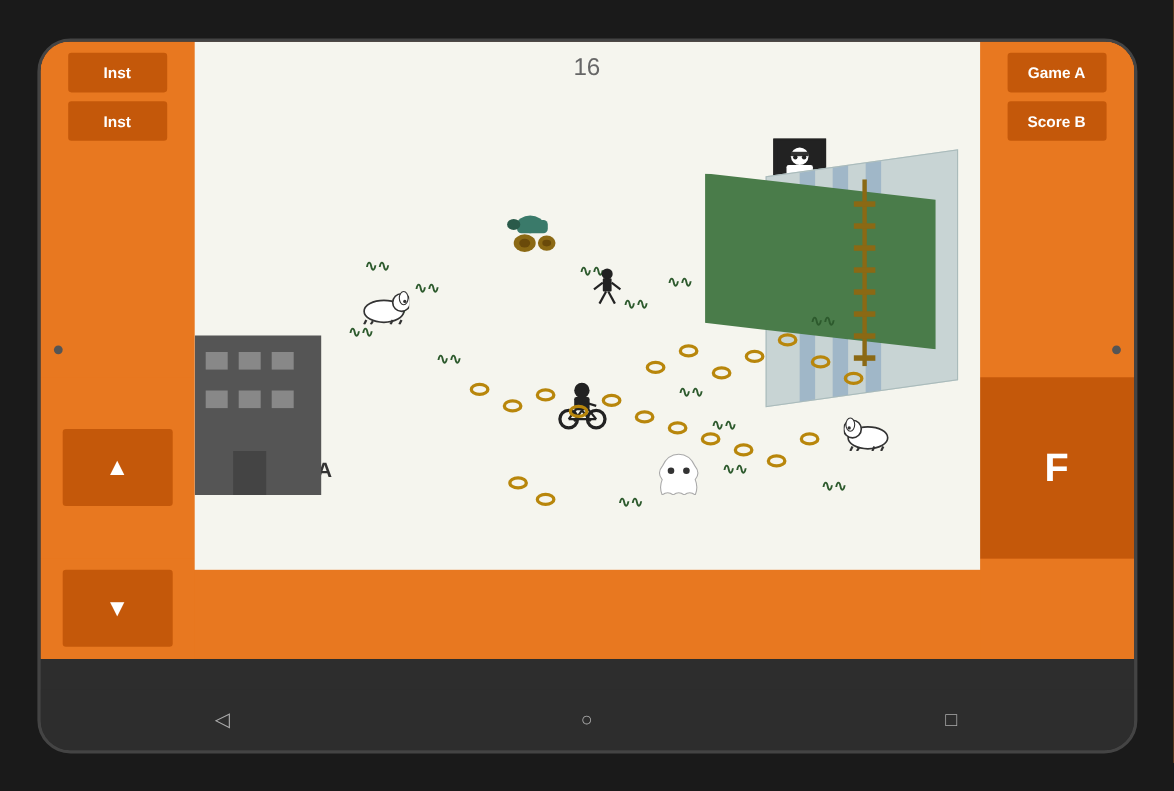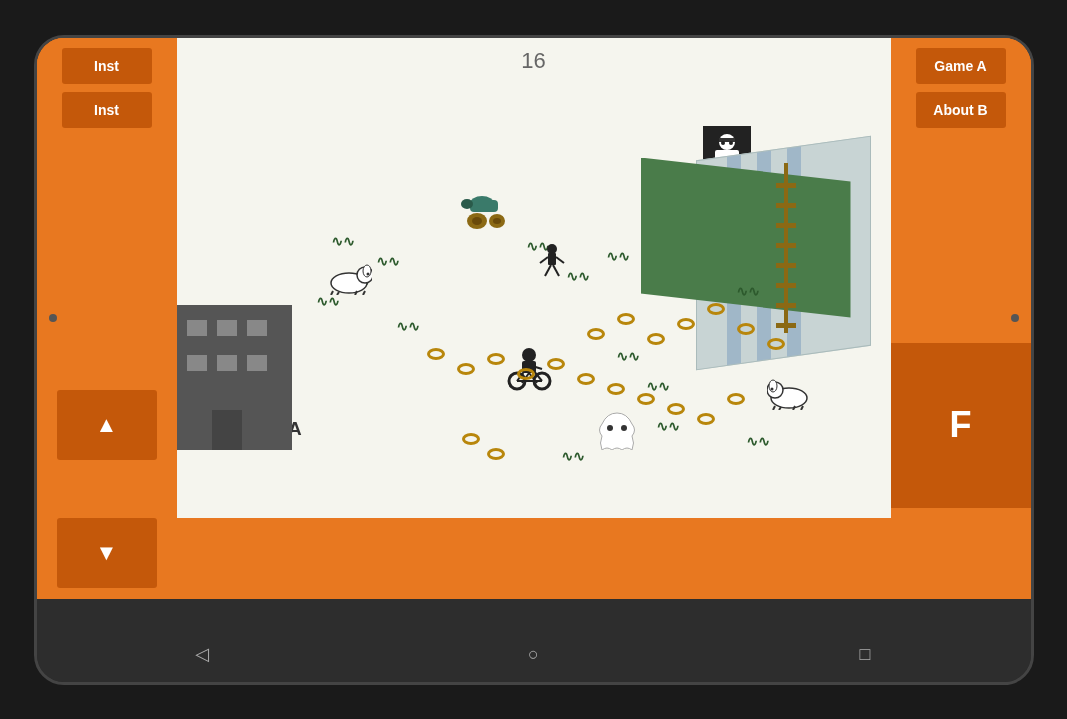--- a/index.html
+++ b/index.html
@@ -446,21 +446,21 @@
             <div style="position:absolute; top:50px; left:70px; width:20px; height:16px; background:#888;"></div>
             <div style="position:absolute; bottom:0; left:35px; width:30px; height:40px; background:#444;"></div>
           </div>
         </div>
         <div class="game-bottom"></div>
       </div>
 
       <div class="right-panel">
         <div class="right-top">
           <button class="btn-game-a">Game A</button>
-          <button class="btn-game-b">About B</button>
+          <button class="btn-game-b">Score B</button>
         </div>
         <div class="right-mid">
           <span class="f-label">F</span>
         </div>
         <div class="right-bot"></div>
       </div>
 
     </div>
   </div>
 

